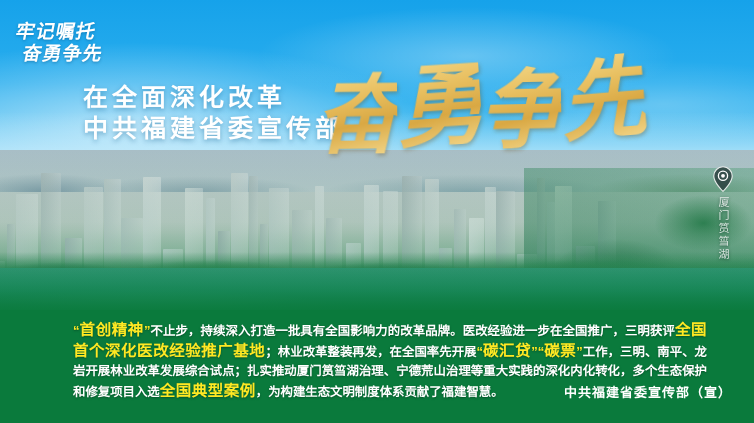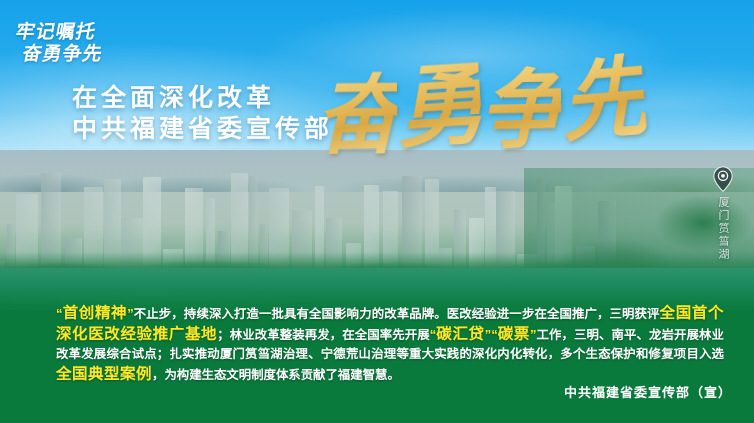--- a/index.html
+++ b/index.html
@@ -91,21 +91,21 @@
   .logo-l1,.logo-l2{
     color:#ffffff;font-weight:700;letter-spacing:1px;
     text-shadow:0 1px 3px rgba(0,70,120,.45);
     white-space:nowrap;
   }
   .logo-l1{font-size:19px;}
   .logo-l2{font-size:19px;margin-left:11px;margin-top:3px;}
 
   
   .headline{
-    position:absolute;left:72px;top:82px;
+    position:absolute;left:83px;top:82px;
     line-height:1.22;
     user-select:none;
   }
   .hl-line{
     color:#ffffff;font-size:25px;font-weight:700;letter-spacing:4px;
     white-space:nowrap;
     text-shadow:0 2px 5px rgba(0,80,130,.40);
   }
 
   
@@ -158,21 +158,21 @@
     text-align:justify;
     text-shadow:0 1px 2px rgba(0,50,25,.55);
   }
   .copy .hi{
     color:#ffe823;
     font-size:15.5px;
     font-weight:700;
     letter-spacing:.5px;
   }
   .copy .q{color:#ffe823;font-size:13px;}
-  .copy p{margin:0;}
+  .copy p{margin:17px;}
   .copy .lead{padding-left:22px;}
 
   
   .attrib{
     position:absolute;right:22px;bottom:22px;
     color:#ffffff;font-size:13px;font-weight:700;letter-spacing:1px;margin-top:48px;
   }
 </style>
 </head>
 <body>

